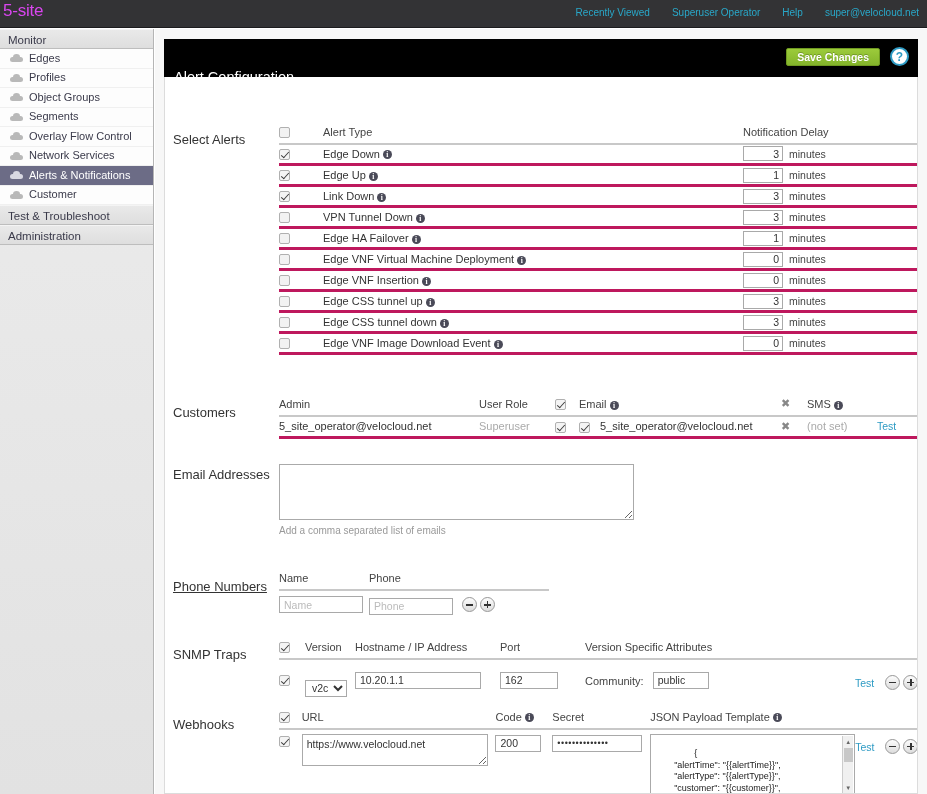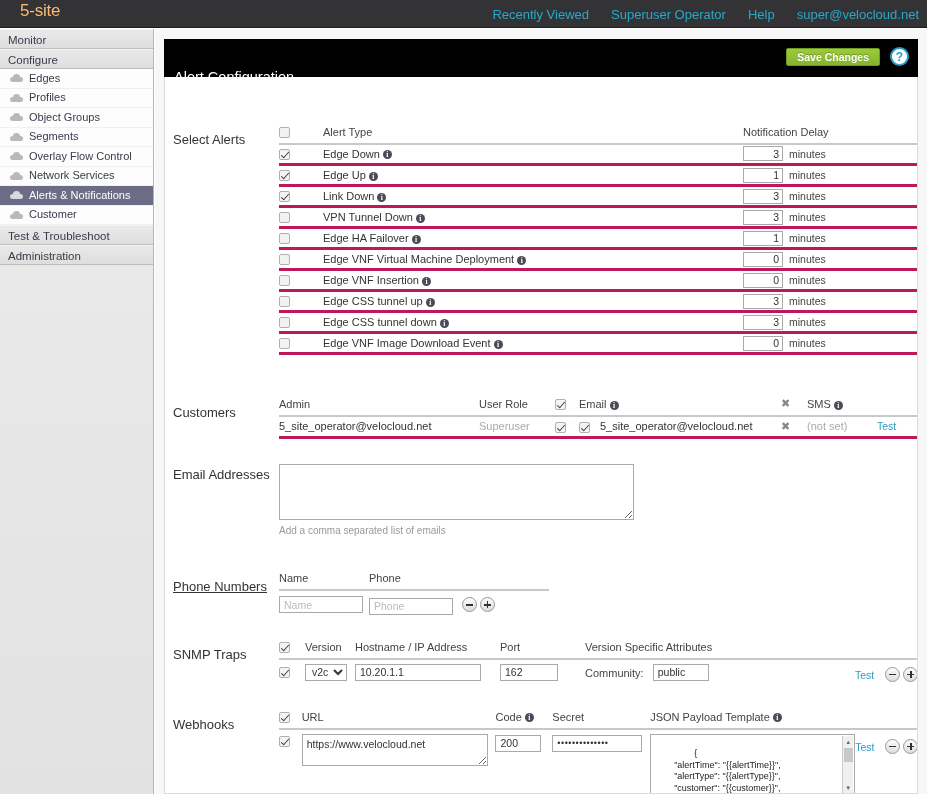--- a/index.html
+++ b/index.html
@@ -14,31 +14,31 @@
     color: #333;
   }
   
   #topbar {
     position: absolute; top: 0; left: 0;
     width: 927px; height: 28px;
     background: #333335;
     border-bottom: 1px solid #1c1c1e;
   }
   #brand {
-    position: absolute; left: 20px; top: 1px;
-    font-size: 17px; color: #fdba74;
+    position: absolute; left: 3px; top: 1px;
+    font-size: 17px; color: #d946ef;
     font-weight: normal;
     letter-spacing: -0.2px;
   }
   #topnav {
     position: absolute; right: 8px; top: 7px;
     display: flex; gap: 22px; align-items: center;
   }
   #topnav a {
-    color: #29a8c9; font-size: 13px; text-decoration: none;
+    color: #29a8c9; font-size: 10px; text-decoration: none;
   }
   
   #sidebar {
     position: absolute; left: 0; top: 29px;
     width: 154px; height: 765px;
     background: #e8e8e8;
     border-right: 1px solid #b5b5b5;
     background-image: linear-gradient(180deg,#ececec 0%,#e2e2e2 100%);
   }
   .nav-section {
@@ -261,21 +261,20 @@
   <div id="topnav">
     <a>Recently Viewed</a>
     <a>Superuser Operator</a>
     <a>Help</a>
     <a>super@velocloud.net</a>
   </div>
 </div>
 
 <div id="sidebar">
   <div class="nav-section">Monitor</div>
-  <div class="nav-section">Configure</div>
 
   <div class="nav-item">
     <span class="cloud-ico"></span>
     <span>Edges</span>
   </div>
   <div class="nav-item">
     <span class="cloud-ico"></span>
     <span>Profiles</span>
   </div>
   <div class="nav-item">
@@ -467,21 +466,21 @@
             <th style="width:85px;">Port</th>
             <th style="width:270px;">Version Specific Attributes</th>
             <th style="width:64px;"></th>
           </tr>
         </thead>
         <tbody>
           <tr>
             <td style="border-bottom:none;padding-top:4px;">
               <input type="checkbox" class="chk" checked="" style="">
             </td>
-            <td style="border-bottom:none;padding-top:4px;">
+            <td style="border-bottom:none;padding-top:20px;">
               <select class="sel" style="width:42px;"><option value="v1">v1</option><option value="v2c" selected="">v2c</option><option value="v3">v3</option></select>
             </td>
             <td style="border-bottom:none;padding-top:4px;">
               <input class="tin" style="width: 126px;" value="10.20.1.1">
             </td>
             <td style="border-bottom:none;padding-top:4px;">
               <input class="tin" style="width: 58px;" value="162">
             </td>
             <td style="border-bottom:none;padding-top:4px;">
               <span style="color:#444;">Community:</span>

